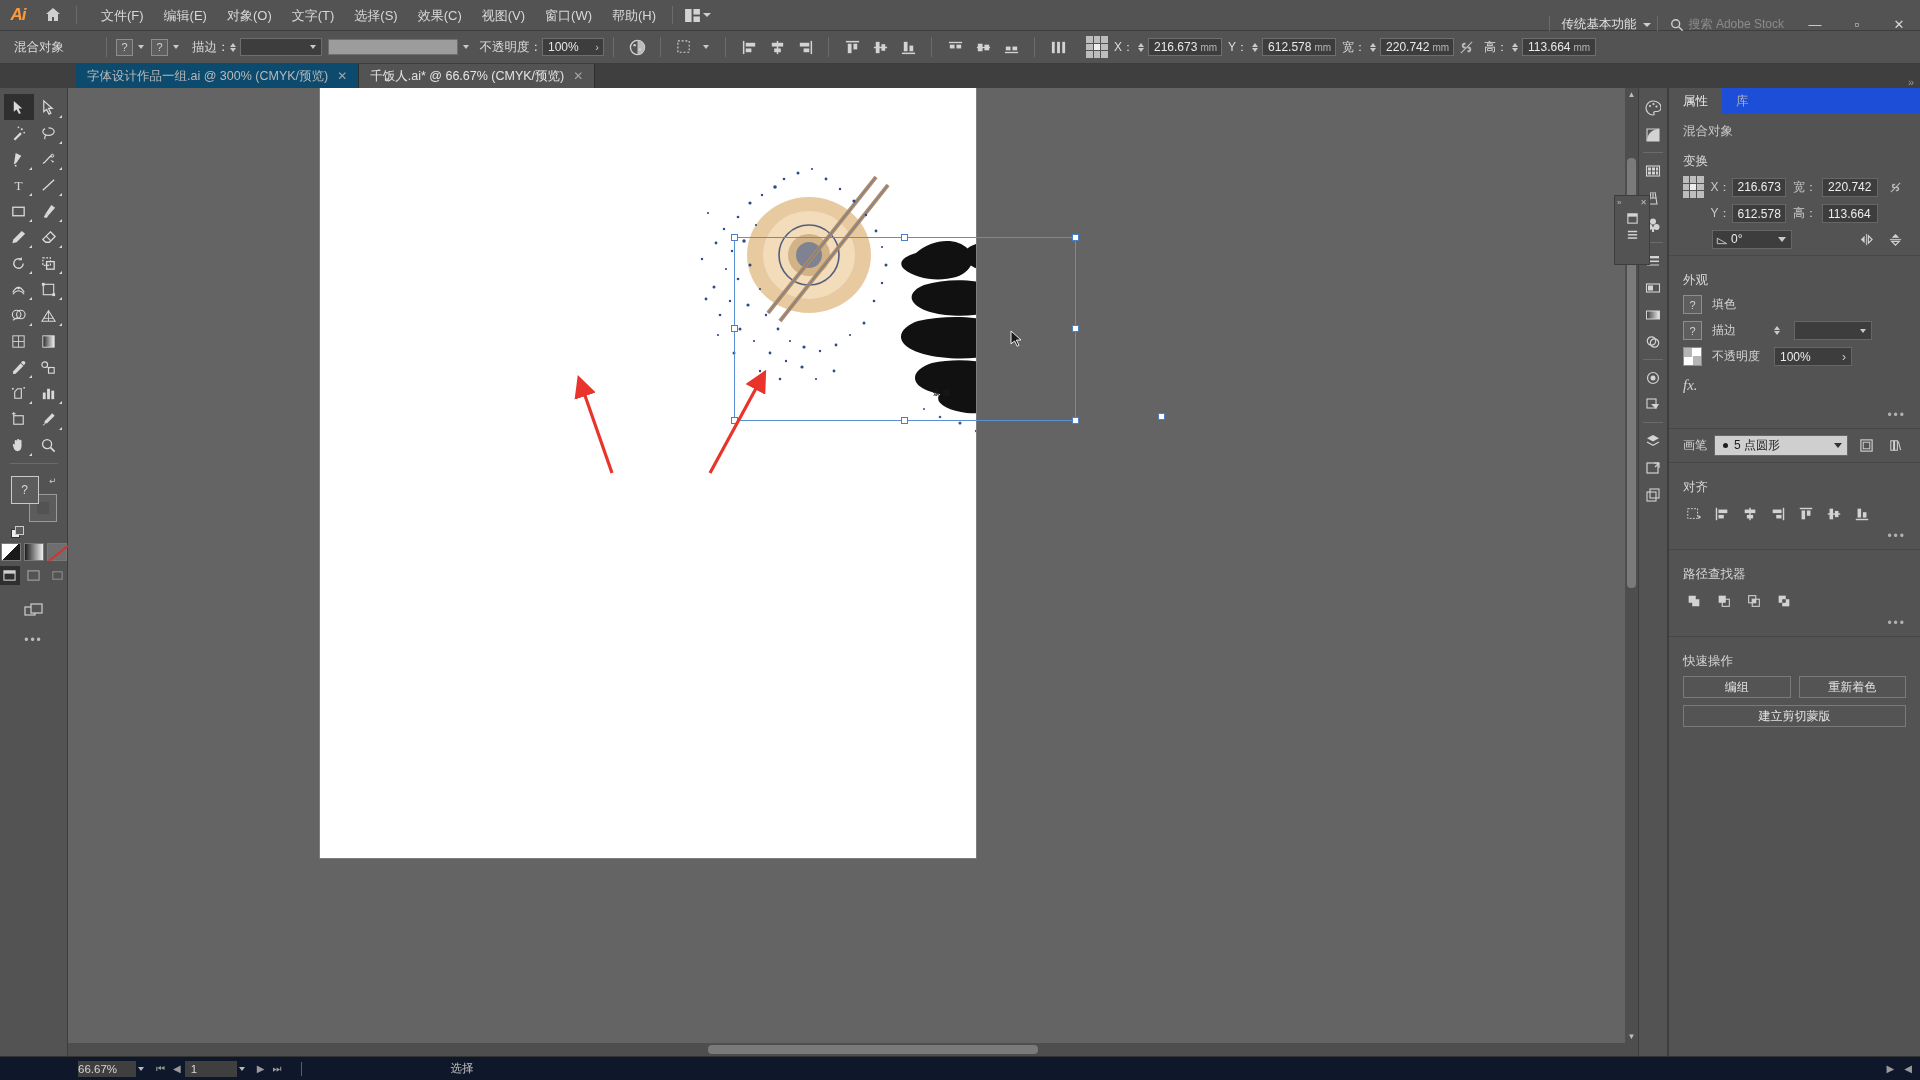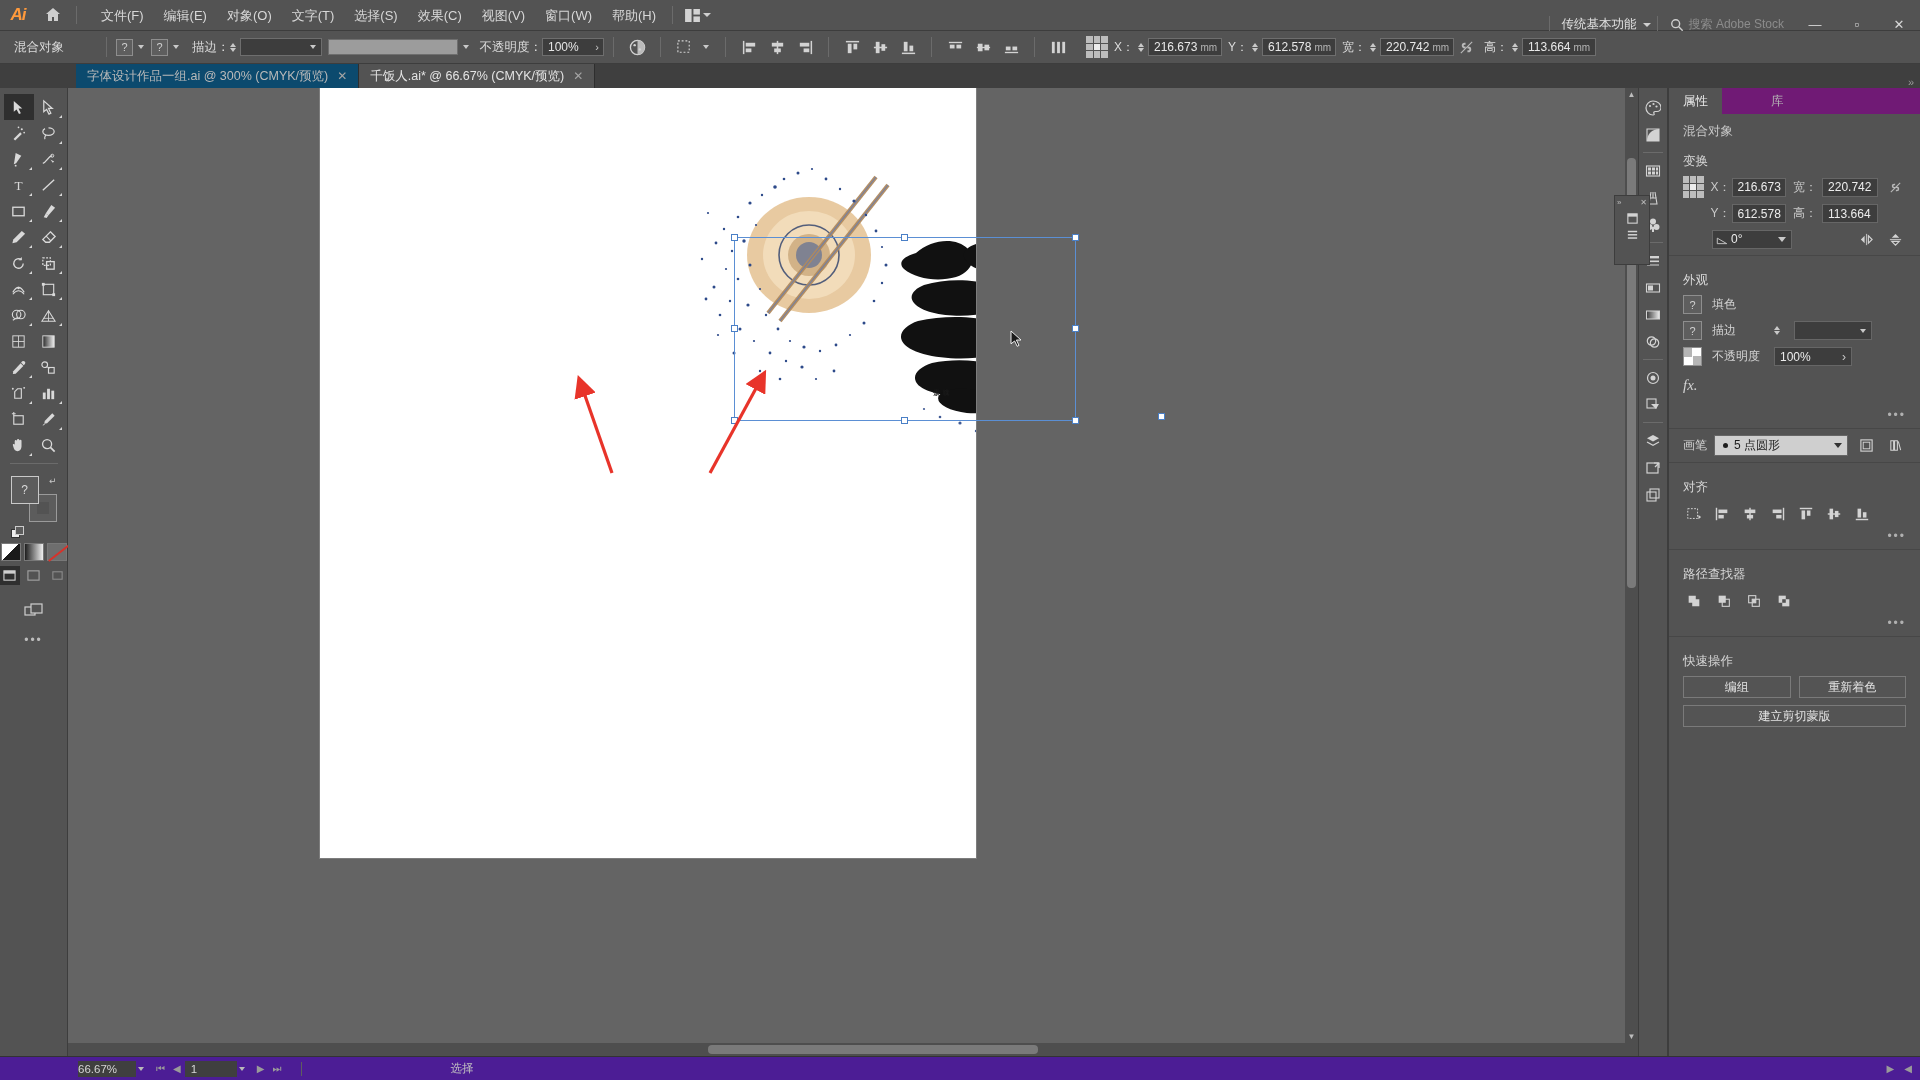--- a/index.html
+++ b/index.html
@@ -178,21 +178,21 @@
   }
   .mp-head{ height:13px; display:flex; align-items:center; justify-content:space-between; padding:0 2px; font-size:8px; color:#bdbdbd;}
   .mp-body{ display:flex; flex-direction:column; align-items:center; gap:3px; padding-top:3px;}
   .mp-body svg{ width:13px;height:13px;fill:#d3d3d3; }
 
   
   .props{
     position:absolute; right:0; top:88px; width:252px; bottom:24px;
     background:#535353; border-left:1px solid #3d3d3d; overflow:hidden;
   }
-  .panel-tabs{ display:flex; height:26px; background:#701a75;gap:35px; }
+  .panel-tabs{ display:flex; height:26px; background:#1d4ed8; }
   .ptab{ padding:0 14px; height:26px; line-height:26px; font-size:12.5px; color:#b5b5b5; }
   .ptab.active{ background:#535353; color:#e8e8e8; }
   .panel-title{ font-size:12.5px; color:#c9c9c9; padding:9px 14px 3px 14px; }
   .sec-title{ font-size:12.5px; color:#d8d8d8; padding:10px 14px 6px 14px; }
   .sec-div{ height:1px; background:#474747; margin:6px 0; }
   .row{ display:flex; align-items:center; padding:0 14px; gap:7px; margin-bottom:6px; }
   .ref-grid{ width:22px;height:22px;display:grid;grid-template-columns:repeat(3,1fr);grid-template-rows:repeat(3,1fr);gap:1px; }
   .ref-grid span{ background:#bdbdbd; }
   .ref-grid span.mid{ background:#ededed; }
   .p-lab{ font-size:12px; color:#c9c9c9; width:14px; text-align:right; }
@@ -231,21 +231,21 @@
   .pf-btn svg{ width:16px;height:16px;fill:#d3d3d3; }
   .qa-row{ display:flex; padding:0 14px; gap:8px; margin-bottom:7px; }
   .qa-btn{
     flex:1; height:22px; border:1px solid #7a7a7a; background:#545454;
     display:flex;align-items:center;justify-content:center; font-size:12px; color:#e2e2e2;
   }
 
   
   .statusbar{
     position:absolute; left:0; bottom:0; width:1920px; height:24px;
-    background:#4c1d95; display:flex; align-items:center; gap:0;
+    background:#0f172a; display:flex; align-items:center; gap:0;
     border-top:1px solid #333; padding-left:78px; font-size:11.5px; color:#c2c2c2;
   }
   .zoom-field{ width:58px;height:16px;background:#3f3f3f;color:#d5d5d5;display:flex;align-items:center; }
   .st-chev{ width:0;height:0;border-left:3.5px solid transparent;border-right:3.5px solid transparent;border-top:4px solid #b9b9b9;margin:0 8px 0 2px; }
   .nav-ic{ color:#9a9a9a; font-size:10px; padding:0 4px; }
   .page-field{ width:52px;height:16px;background:#3f3f3f;color:#d5d5d5;display:flex;align-items:center;padding-left:6px; }
   .st-sep{ width:1px;height:14px;background:#5e5e5e;margin:0 10px; }
   .st-tool{ color:#c2c2c2; }
   .st-right{ margin-left:auto; display:flex; align-items:center; gap:10px; padding-right:8px; color:#9a9a9a; font-size:10px; }
 </style>

